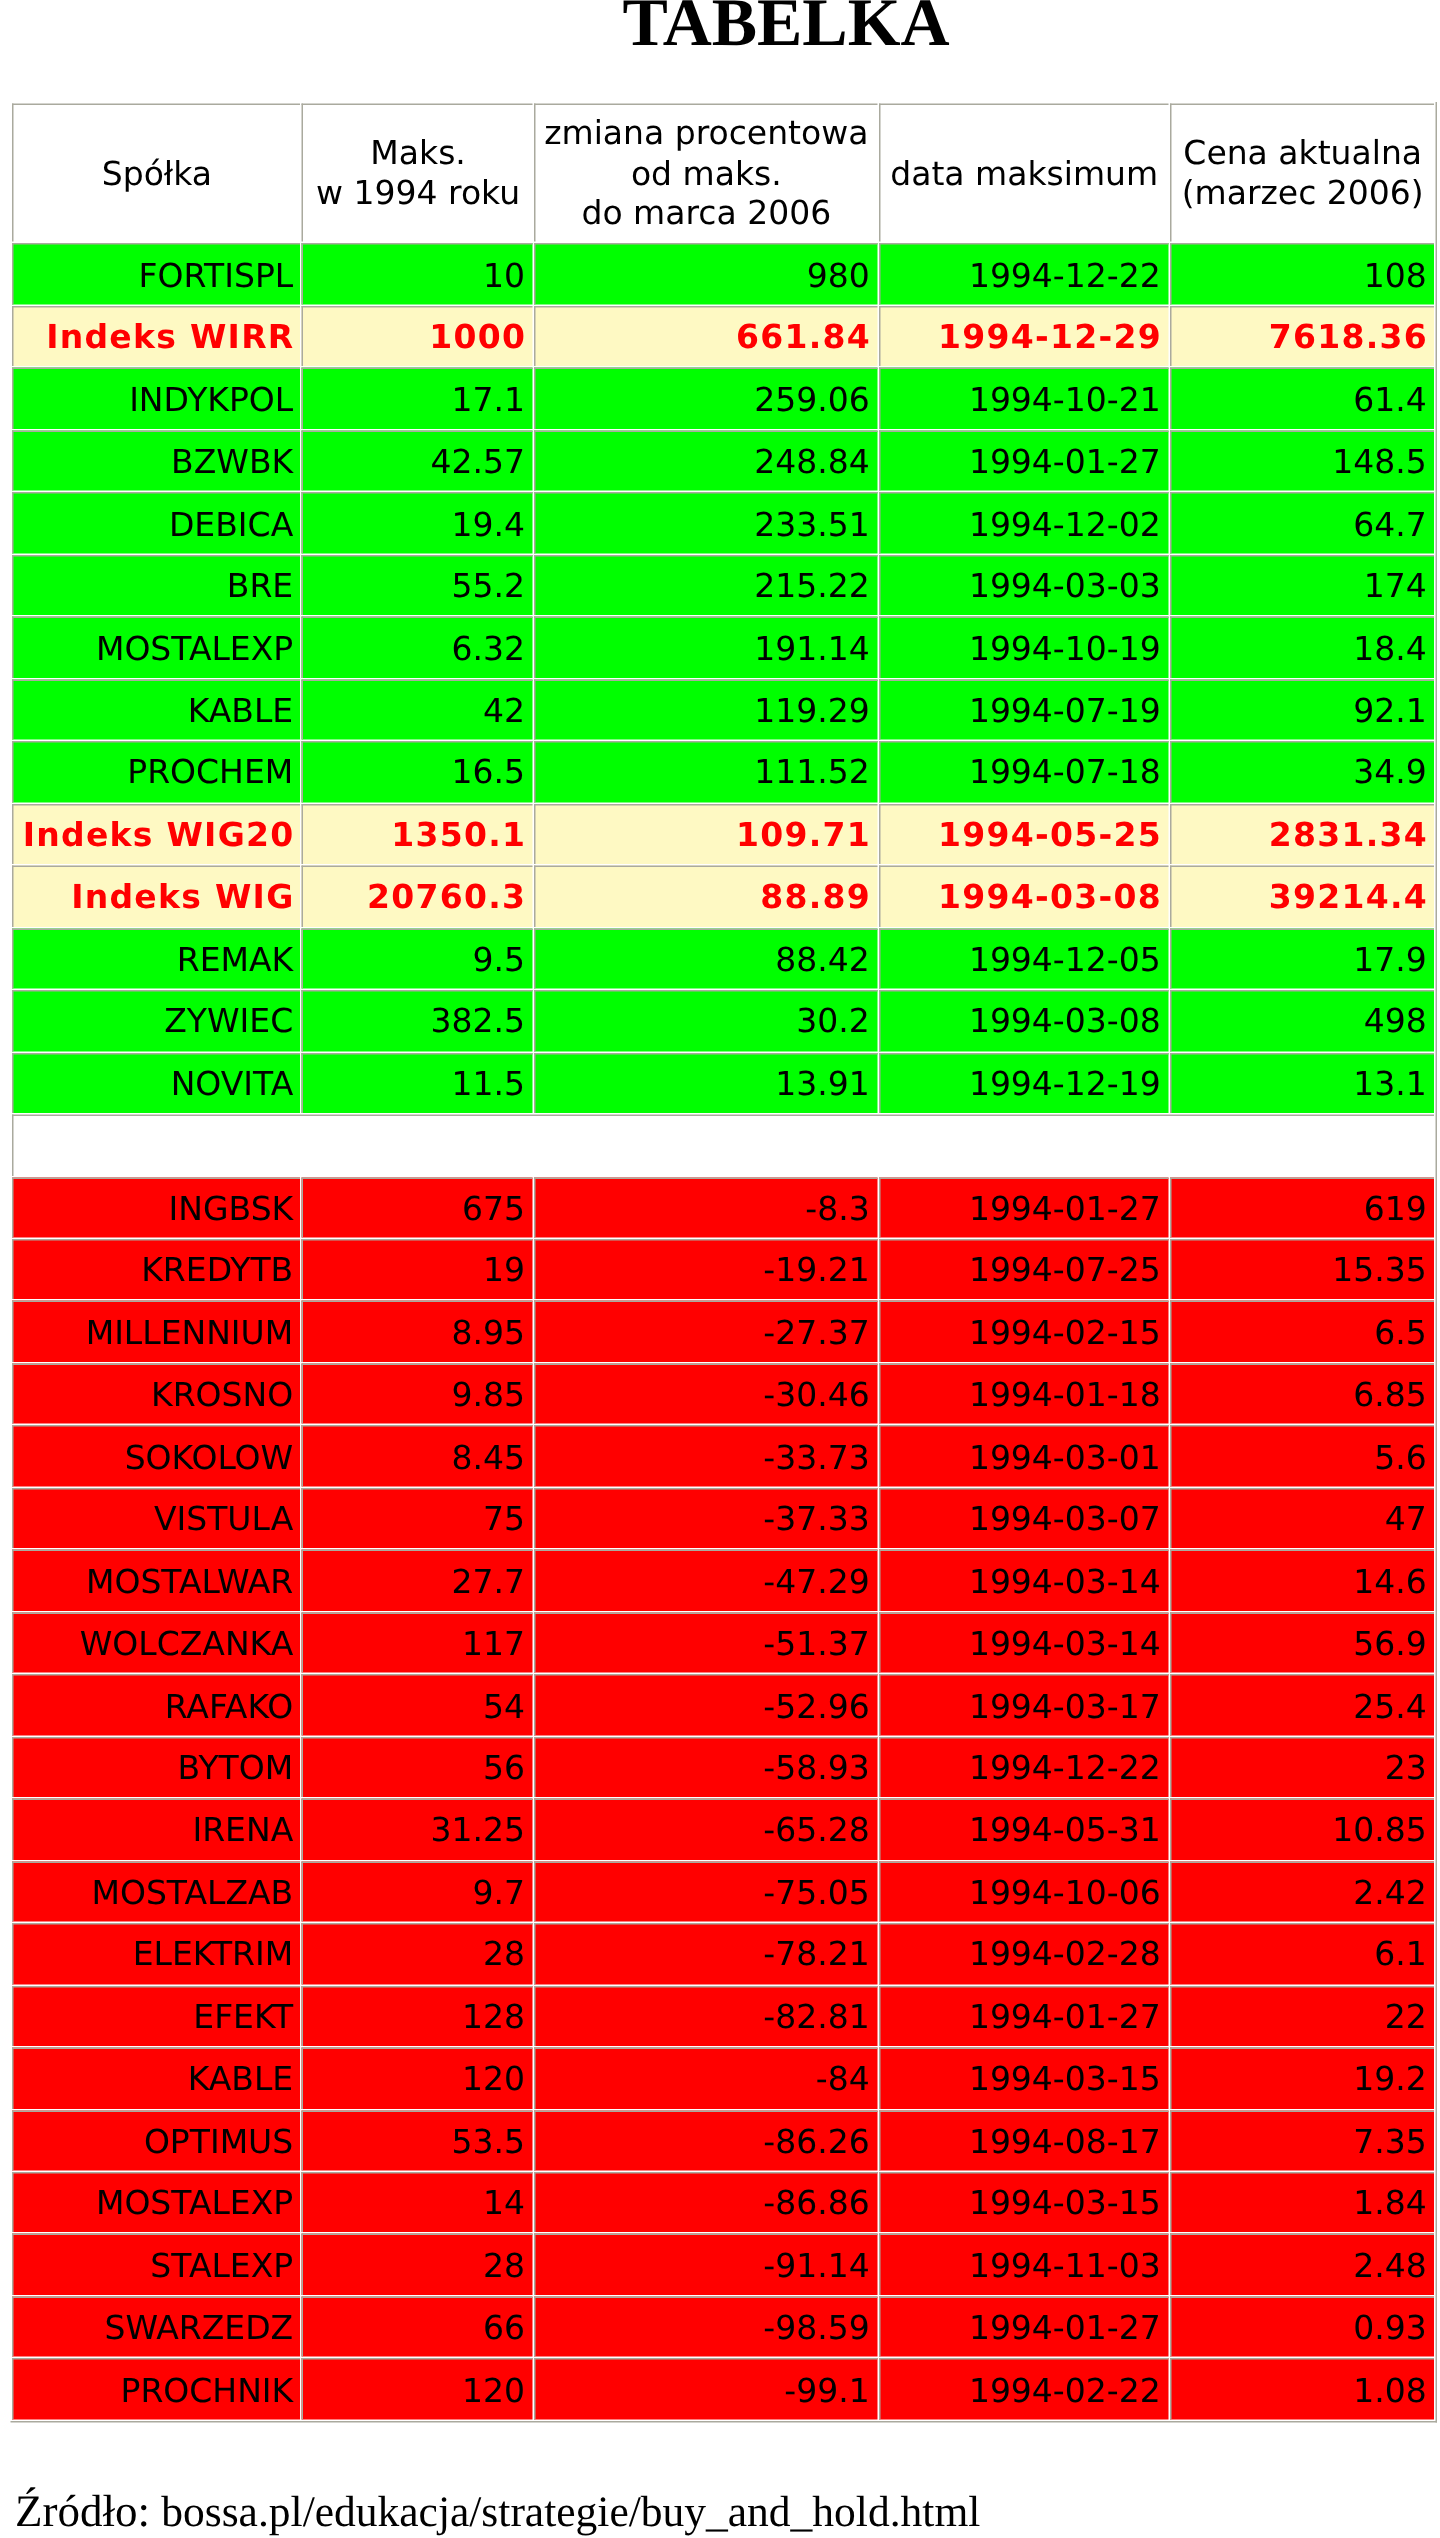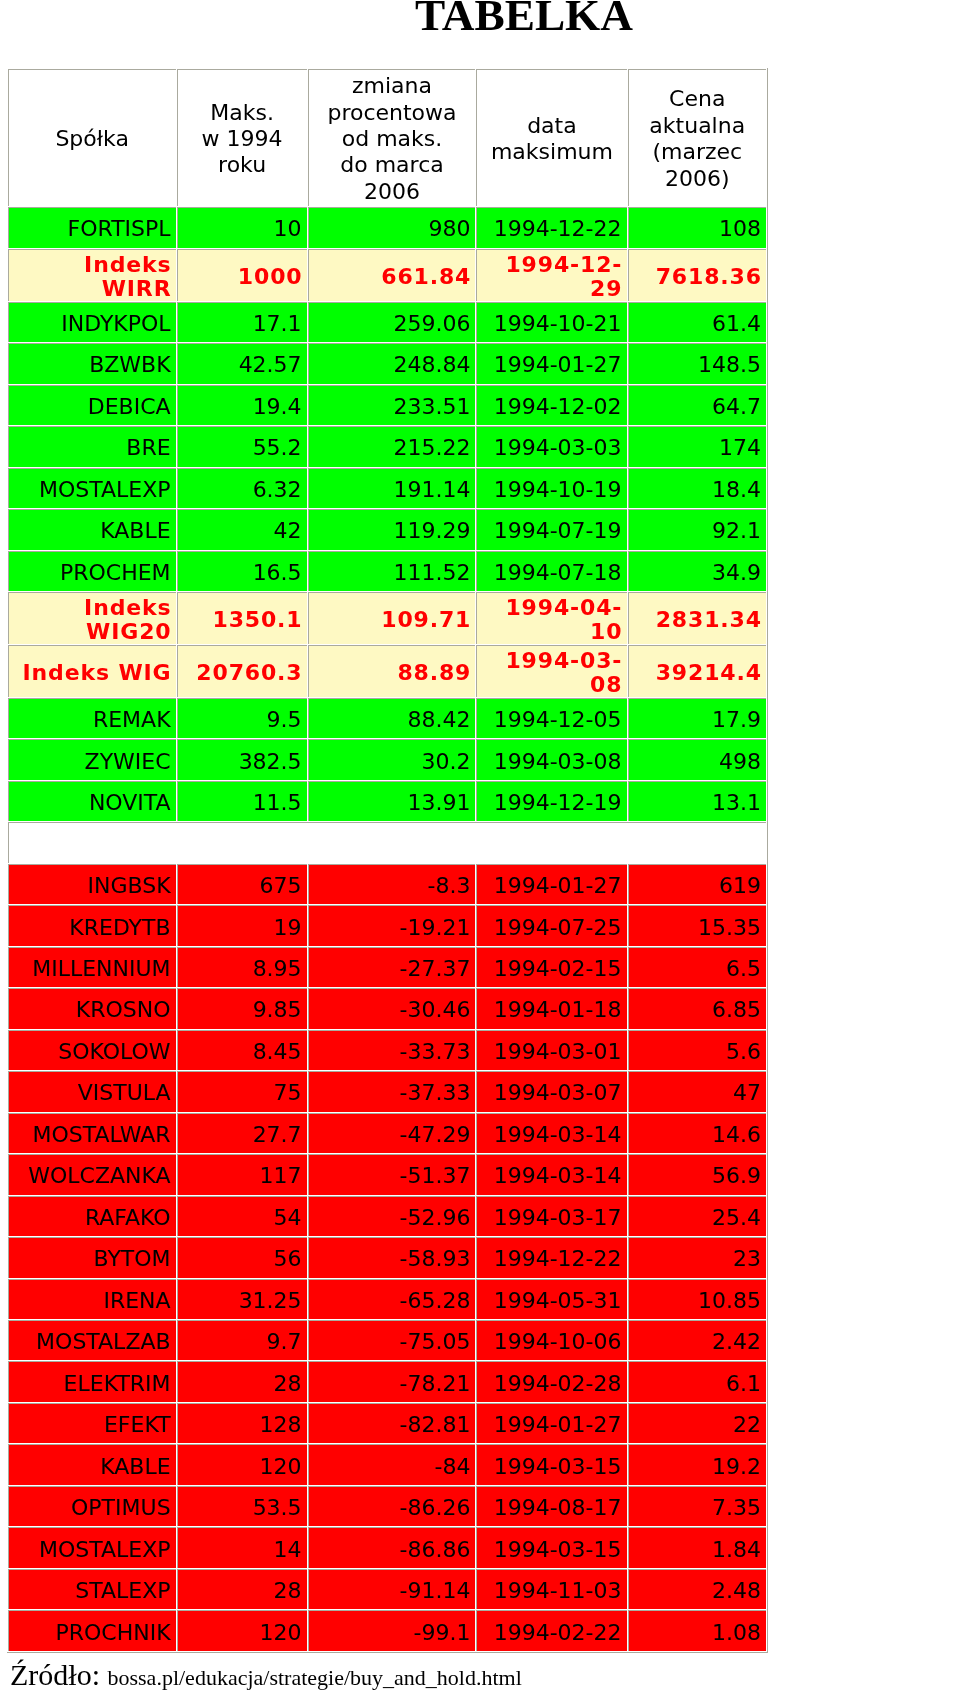--- a/index.html
+++ b/index.html
@@ -1,35 +1,35 @@
 <!DOCTYPE html>
 <html><head>
 <meta charset="utf-8">
 <style>
   html,body{margin:0;padding:0;}
   body{width:960px;height:1692px;background:#ffffff;font-family:"DejaVu Sans",sans-serif;overflow:hidden;}
-  .page{position:relative;width:768px;height:1692px;}
+  .page{position:relative;width:960px;height:1692px;}
   .title{margin:0;position:absolute;left:4px;top:-9px;width:1040px;text-align:center;
          font-family:"Liberation Serif",serif;font-weight:bold;font-size:45.3px;line-height:48px;color:#000;}
   table.t{position:absolute;left:6.7px;top:67.7px;border-collapse:separate;border-spacing:1px;
           table-layout:fixed;border-right:1px solid #aaaa9e;border-bottom:1px solid #aaaa9e;}
   th.h{background:#ffffff;font-weight:normal;font-size:22px;line-height:26.4px;text-align:center;
        vertical-align:middle;color:#000;height:92.8px;box-sizing:border-box;padding-top:3.5px;
        border-left:1px solid #aaaa9e;border-top:1px solid #aaaa9e;}
   td.c{box-sizing:border-box;font-size:22px;line-height:24px;height:40.47px;vertical-align:middle;
        color:#000;padding:3px 5px 0 5px;border-left:1px solid #aaaa9e;border-top:1px solid #aaaa9e;}
   tr.green td.c{background:#00ff00;}
   tr.red td.c{background:#ff0000;}
   tr.greenbold td.c{background:#fef9c3;color:#ff0000;font-weight:bold;letter-spacing:0.85px;padding-right:4.15px;}
   tr.blank td.c{background:#ffffff;height:40.47px;}
   td.c.num{text-align:right;}
   td.c.name{text-align:right;}
   .source{position:absolute;left:10px;top:1660px;font-family:"Liberation Serif",serif;
           font-size:30px;line-height:30px;color:#000;white-space:nowrap;}
-  .source .u{font-size:22px;}
+  .source .u{font-size:29px;}
 </style>
 </head>
 <body>
 
 <div class="page">
 
   <h1 class="title">TABELKA</h1>
 
   <table class="t">
     <colgroup>
@@ -109,21 +109,21 @@
           <td class="c name">PROCHEM</td>
           <td class="c num">16.5</td>
           <td class="c num">111.52</td>
           <td class="c num">1994-07-18</td>
           <td class="c num">34.9</td>
         </tr>
         <tr class="greenbold">
           <td class="c name">Indeks WIG20</td>
           <td class="c num">1350.1</td>
           <td class="c num">109.71</td>
-          <td class="c num">1994-04-10</td>
+          <td class="c num">1994-05-25</td>
           <td class="c num">2831.34</td>
         </tr>
         <tr class="greenbold">
           <td class="c name">Indeks WIG</td>
           <td class="c num">20760.3</td>
           <td class="c num">88.89</td>
           <td class="c num">1994-03-08</td>
           <td class="c num">39214.4</td>
         </tr>
         <tr class="green">
@@ -270,20 +270,27 @@
           <td class="c num">1.84</td>
         </tr>
         <tr class="red">
           <td class="c name">STALEXP</td>
           <td class="c num">28</td>
           <td class="c num">-91.14</td>
           <td class="c num">1994-11-03</td>
           <td class="c num">2.48</td>
         </tr>
         <tr class="red">
+          <td class="c name">SWARZEDZ</td>
+          <td class="c num">66</td>
+          <td class="c num">-98.59</td>
+          <td class="c num">1994-01-27</td>
+          <td class="c num">0.93</td>
+        </tr>
+        <tr class="red">
           <td class="c name">PROCHNIK</td>
           <td class="c num">120</td>
           <td class="c num">-99.1</td>
           <td class="c num">1994-02-22</td>
           <td class="c num">1.08</td>
         </tr>
       </tbody>
   </table>
 
   <div class="source">

